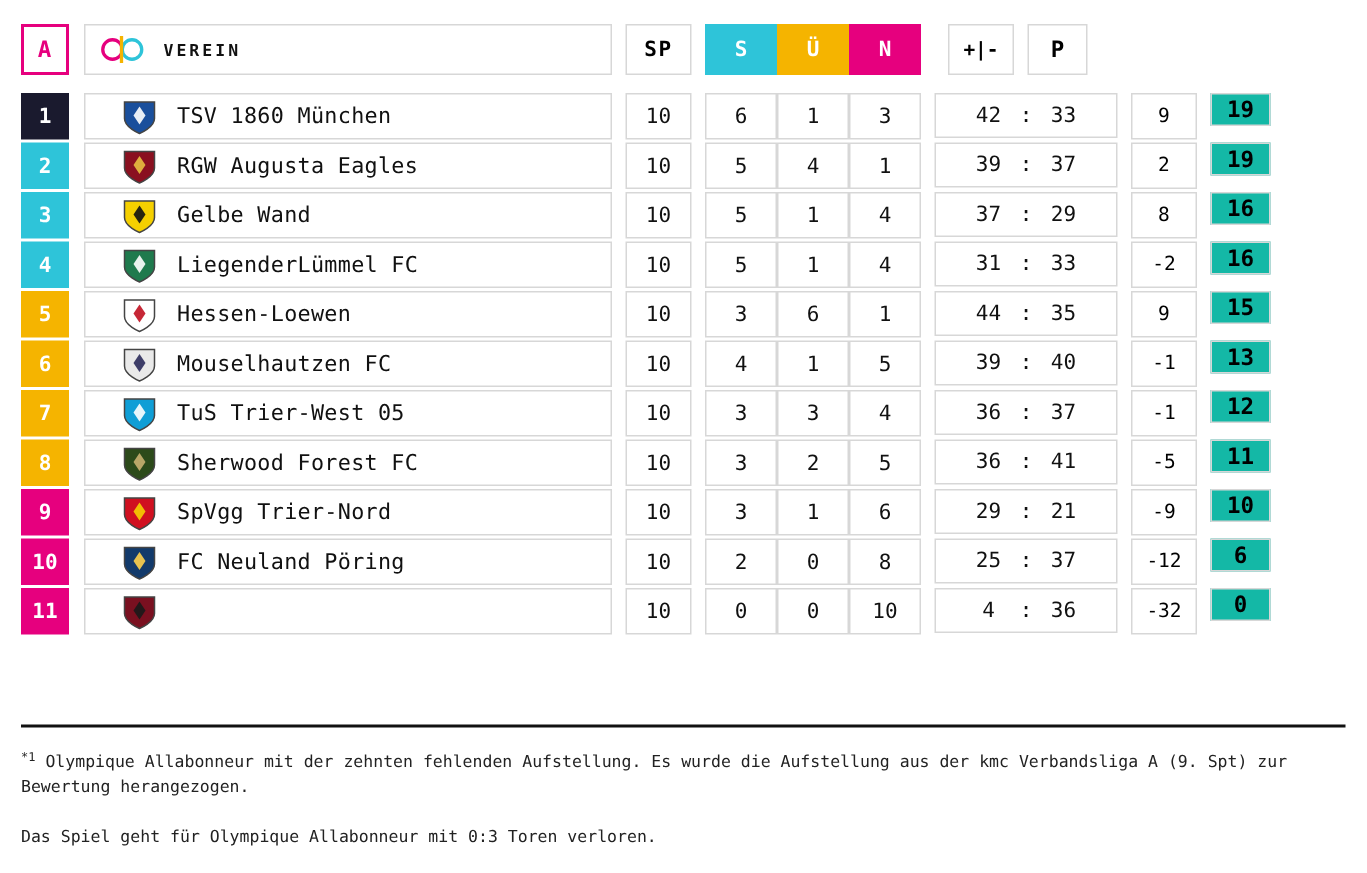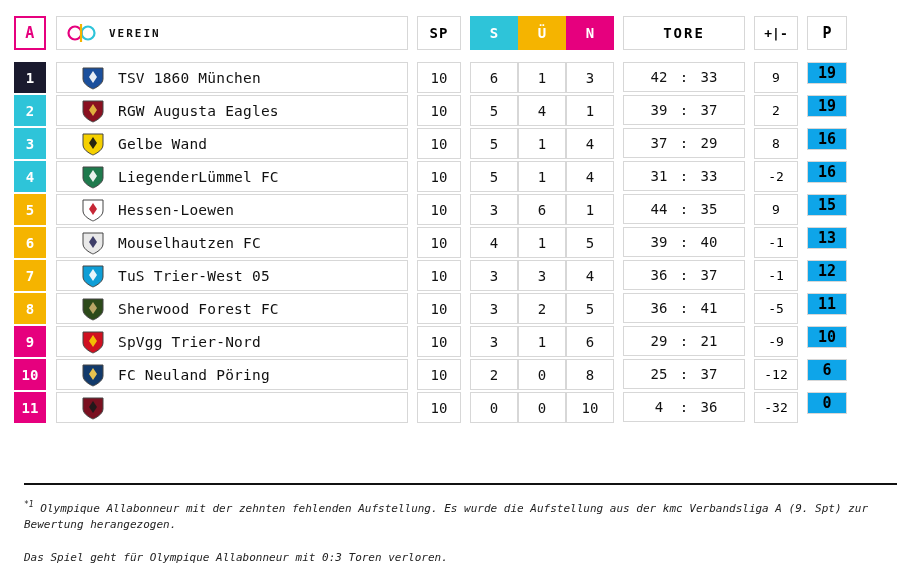--- a/index.html
+++ b/index.html
@@ -194,31 +194,30 @@
   .diff {
     width: 44px;
     height: 31px;
     font-size: 13px;
   }
   .pts {
     width: 40px;
     height: 22px;
     font-size: 15px;
     font-weight: bold;
-    background: #0ea5e9;
+    background: #14b8a6;
   }
 
   
   .footer {
     position: absolute;
-    left: 24px;
+    left: 14px;
     right: 14px;
     bottom: 0;
     padding-top: 8px;
-    font-style: italic;
   }
   .rule {
     border-top: 2px solid #111;
     margin-bottom: 14px;
   }
   .note {
     font-size: 11px;
     color: #222;
     line-height: 1.5;
     margin-bottom: 16px;
@@ -246,21 +245,20 @@
     </div>
     <div class="gap-b"></div>
     <div class="hdr-sp box">SP</div>
     <div class="gap-c"></div>
     <div class="hdr-sun">
       <div class="hdr-s">S</div>
       <div class="hdr-u">Ü</div>
       <div class="hdr-n">N</div>
     </div>
     <div class="gap-d"></div>
-    <div class="hdr-tore box">TORE</div>
     <div class="gap-e"></div>
     <div class="hdr-diff box">+|-</div>
     <div class="gap-f"></div>
     <div class="hdr-p box">P</div>
   </div>
 
   <div id="rows">
       <div class="row">
         <div class="rank" style="background:#1a1a2e">1</div>
         <div class="gap-a"></div>

